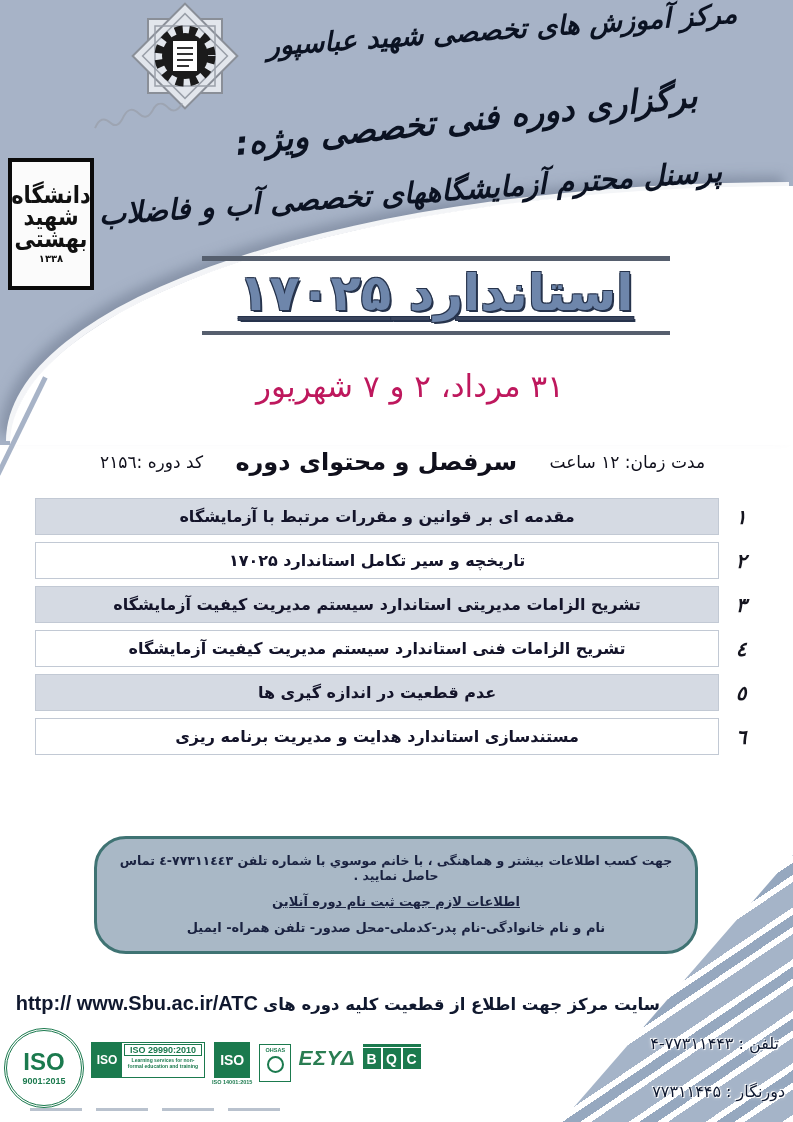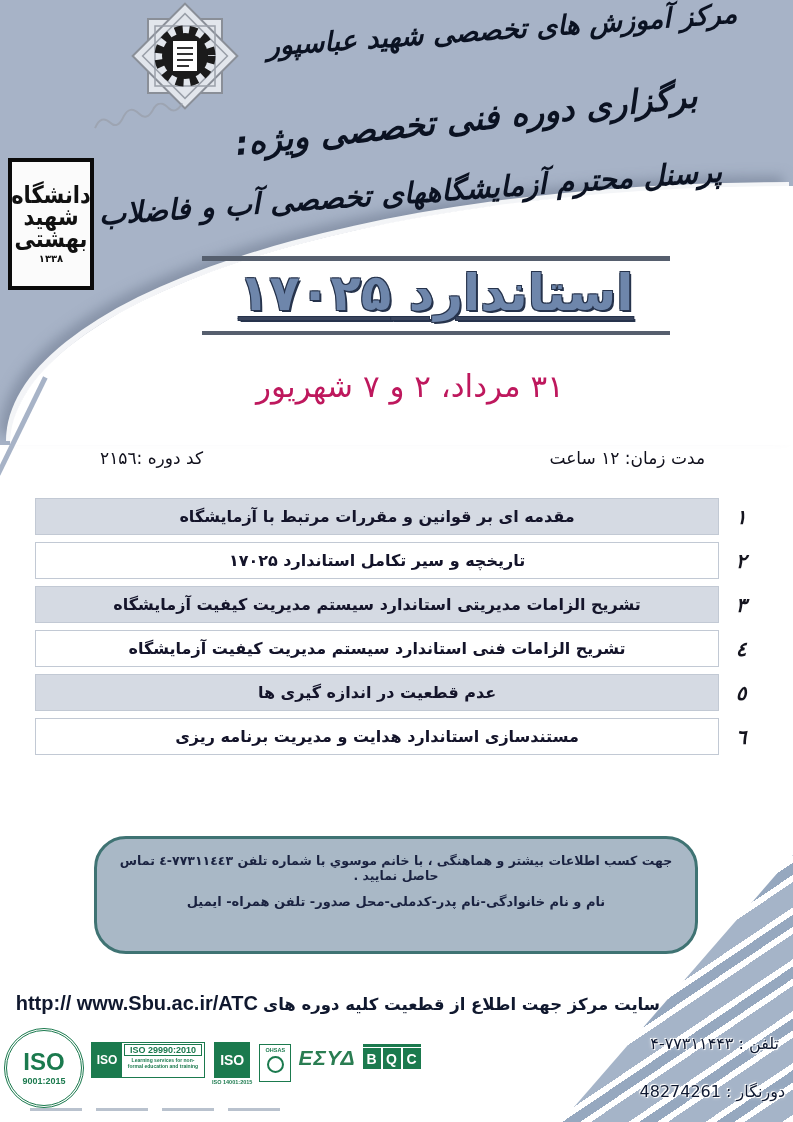--- a/index.html
+++ b/index.html
@@ -149,20 +149,21 @@
     <path d="M2,15 q8,-13 16,-3 q6,8 14,-4 q8,-11 16,0 q6,8 14,-2 q8,-11 16,1 q6,7 14,-3" stroke="#9aa0ab" fill="none" stroke-width="2"></path>
   </svg>
 
   <div class="title-box">
     <span class="title-text">استاندارد ۱۷۰۲۵</span>
   </div>
   <div class="dates-line">۳۱ مرداد، ۲ و ۷ شهریور</div>
 
   <div class="course-info">
     <span class="ci-duration">مدت زمان: ۱۲ ساعت</span>
+    <span class="ci-heading">سرفصل و محتوای دوره</span>
     <span class="ci-code">کد دوره :۲۱۵٦</span>
   </div>
 
   <div class="syllabus">
     <div class="s-row">
       <div class="s-num">۱</div>
       <div class="s-content">مقدمه ای بر قوانین و مقررات مرتبط با آزمایشگاه</div>
     </div>
     <div class="s-row">
       <div class="s-num">۲</div>
@@ -183,30 +184,31 @@
     <div class="s-row">
       <div class="s-num">٦</div>
       <div class="s-content">مستندسازی استاندارد هدایت و مدیریت برنامه ریزی</div>
     </div>
   </div>
 
   <div class="stripes"></div>
 
   <div class="info-box">
     <p class="ib-contact">جهت کسب اطلاعات بیشتر و هماهنگی ، با خانم موسوي با شماره تلفن ٧٧٣١١٤٤٣-٤ تماس حاصل نمایید .</p>
+    <p class="ib-reg">اطلاعات لازم جهت ثبت نام دوره آنلاین</p>
     <p class="ib-fields">نام و نام خانوادگی-نام پدر-کدملی-محل صدور- تلفن همراه- ایمیل</p>
   </div>
 
   <div class="website-line">
     <span class="wl-caption">سایت مرکز جهت اطلاع از قطعیت کلیه دوره های</span>
     <span class="wl-url">http:// www.Sbu.ac.ir/ATC</span>
   </div>
 
   <div class="phone-band">تلفن : ۷۷۳۱۱۴۴۳-۴</div>
-  <div class="fax-band">دورنگار : 48274261</div>
+  <div class="fax-band">دورنگار : ۷۷۳۱۱۴۴۵</div>
 
   <div class="badges">
     <div class="iso-circle">
       <span class="big">ISO</span>
       <span class="std">9001:2015</span>
     </div>
     <div class="badge-29990">
       <div class="iso-sq">ISO</div>
       <div class="b29-right">
         <div class="b29-title">ISO 29990:2010</div>

